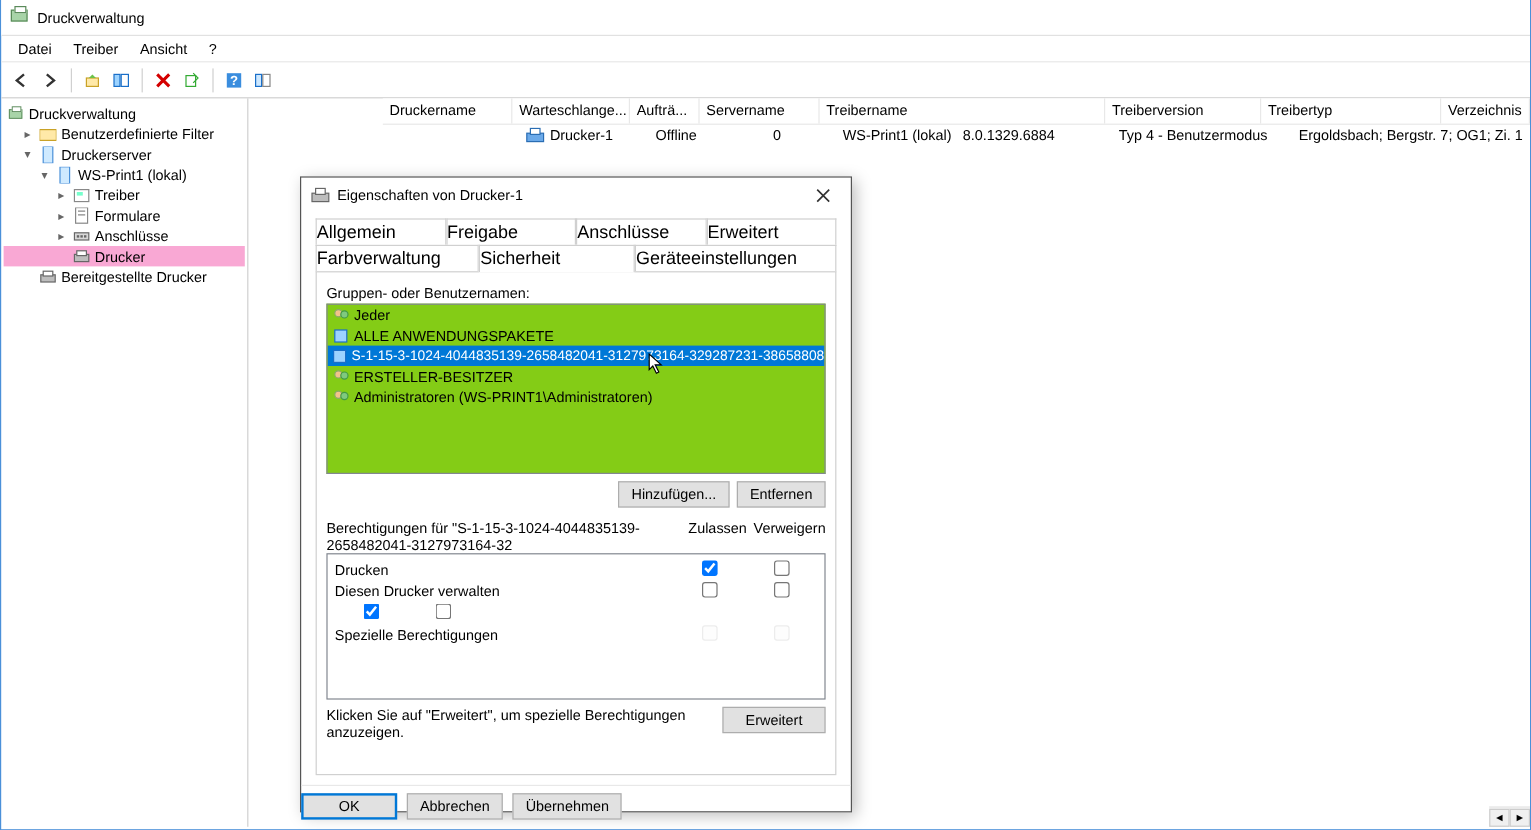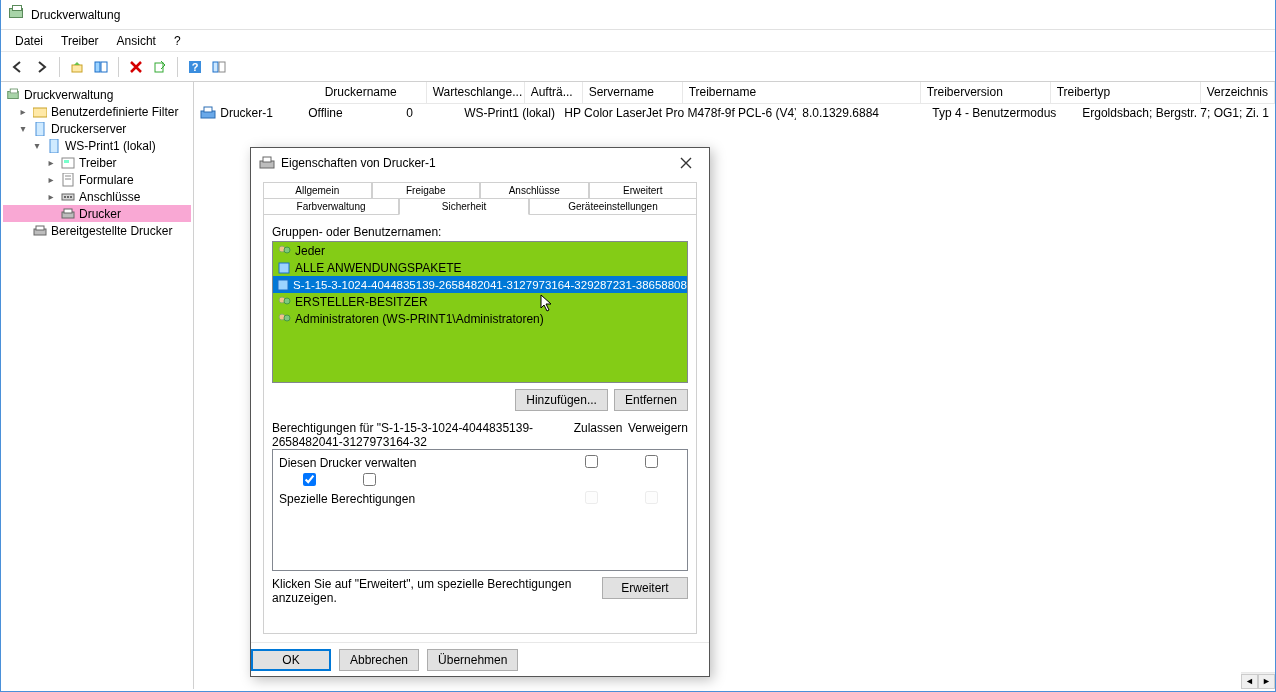--- a/index.html
+++ b/index.html
@@ -28,21 +28,21 @@
   .col-name{width:108px;} .col-queue{width:98px;} .col-jobs{width:58px;} .col-server{width:100px;} .col-driver{width:238px;} .col-drvver{width:130px;} .col-drvtype{width:150px;} .col-dir{flex:1;}
   .hscroll { height:17px; border-top:1px solid #e8e8e8; background:#f0f0f0; display:flex; align-items:center;}
   .hscroll .arrow{width:17px;height:15px;background:#f0f0f0;border:1px solid #ccc;text-align:center;font-size:9px;line-height:13px;}
   
   .dialog { position:absolute; left:250px; top:147px; width:460px; height:530px; background:#fff; border:1px solid #555; box-shadow:3px 3px 12px rgba(0,0,0,0.25);}
   .dlg-title { height:30px; display:flex; align-items:center; padding:0 8px; }
   .dlg-title .close { margin-left:auto; width:30px; height:20px; display:flex;align-items:center;justify-content:center;font-size:14px;}
   .dlg-body { padding: 4px 12px 8px 12px; }
   .tabs { position:relative; }
   .tab-row { display:flex; }
-  .tab { border:1px solid #d0d0d0; border-bottom:none; padding:2px 0; font-size:10px; background:#fff; text-align:center; min-width:90px; flex:1;}
+  .tab { border:1px solid #d0d0d0; border-bottom:none; padding:2px 0; font-size:15px; background:#fff; text-align:left; min-width:90px; flex:1;}
   .tab.row2 { border-top:1px solid #d0d0d0; }
   .tab.active { background:#fff; border-bottom:1px solid #fff; position:relative; z-index:2; font-weight:400;}
   .tab-panel { border:1px solid #d0d0d0; margin-top:-1px; padding:10px 8px 8px 8px; height:420px; background:#fff; position:relative;}
   .group-list { border:1px solid #828790; height:142px; overflow:hidden; background:#84cc16; margin-top:2px;}
   .grow { display:flex; align-items:center; height:17px; padding:0 4px; gap:4px; white-space:nowrap;}
   .grow.sel { background:#0078d7; color:#fff; }
   .gico { width:14px; height:14px; display:inline-flex;align-items:center;justify-content:center;font-size:11px;}
   .btn { height:22px; min-width:74px; padding:0 10px; border:1px solid #adadad; background:#e1e1e1; font-size:12px; font-family:inherit;}
   .btn-row { display:flex; justify-content:flex-end; gap:6px; margin-top:6px;}
   .perm-head { display:flex; margin-top:10px; font-size:12px;}
@@ -232,21 +232,20 @@
           <svg width="16" height="14">
               <rect x="1" y="5" width="14" height="7" fill="#6aa9e9" stroke="#2a6db3"></rect>
               <rect x="4" y="1" width="8" height="5" fill="#fff" stroke="#2a6db3"></rect>
             </svg>
         </span>
         <span>Drucker-1</span>
       </div>
       <div class="col-queue">Offline</div>
       <div class="col-jobs">0</div>
       <div class="col-server">WS-Print1 (lokal)</div>
-      <div class="col-driver">HP Color LaserJet Pro M478f-9f PCL-6 (V4)</div>
       <div class="col-drvver">8.0.1329.6884</div>
       <div class="col-drvtype">Typ 4 - Benutzermodus</div>
       <div class="col-dir">Ergoldsbach; Bergstr. 7; OG1; Zi. 1</div>
     </div>
     <div style="flex:1"></div>
     <div class="hscroll">
       <div class="arrow">◄</div>
       <div style="flex:1"></div>
       <div class="arrow">►</div>
     </div>
@@ -333,20 +332,25 @@
           <button class="btn">Entfernen</button>
         </div>
 
         <div class="perm-head">
           <div class="lbl">Berechtigungen für "S-1-15-3-1024-4044835139-2658482041-3127973164-32</div>
           <div class="c">Zulassen</div>
           <div class="c">Verweigern</div>
         </div>
         <div class="perm-list">
           <div class="prow">
+            <div class="pl">Drucken</div>
+            <div class="pc"><input type="checkbox" checked="" style=""></div>
+            <div class="pc"><input type="checkbox" style=""></div>
+          </div>
+          <div class="prow">
             <div class="pl">Diesen Drucker verwalten</div>
             <div class="pc"><input type="checkbox" style=""></div>
             <div class="pc"><input type="checkbox" style=""></div>
           </div>
           <div class="prow">
             <div class="pc"><input type="checkbox" checked="" style=""></div>
             <div class="pc"><input type="checkbox" style=""></div>
           </div>
           <div class="prow">
             <div class="pl">Spezielle Berechtigungen</div>

